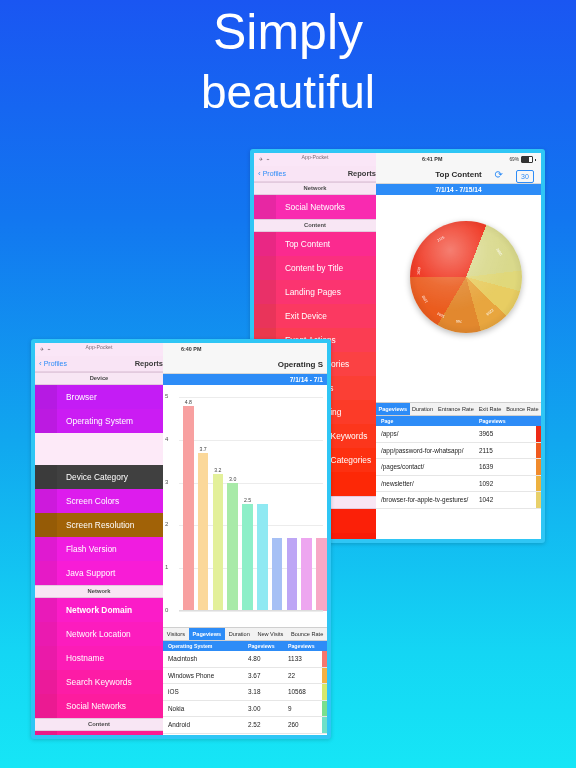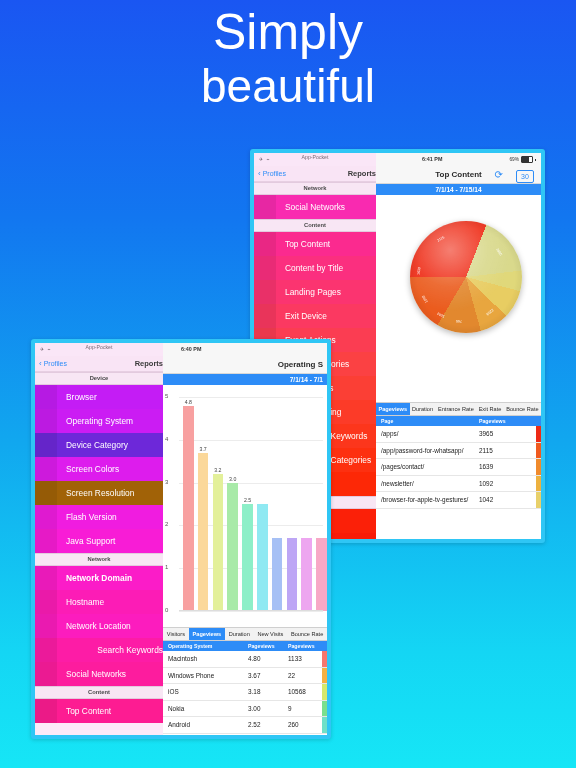--- a/index.html
+++ b/index.html
@@ -3,21 +3,21 @@
 <meta charset="utf-8">
 <style>
   html,body{margin:0;padding:0;}
   body{
     width:576px;height:768px;overflow:hidden;position:relative;
     font-family:"Liberation Sans", sans-serif;
     background:linear-gradient(180deg,#1a56f2 0%,#1276f0 28%,#11a8ef 58%,#14d6f4 85%,#16e6f6 100%);
   }
   .hero{position:absolute;left:0;top:6px;width:576px;text-align:center;color:#fff;}
   .hero .l1{font-size:50px;font-weight:300;letter-spacing:0px;line-height:52px;}
-  .hero .l2{font-size:46px;font-weight:400;line-height:56px;margin-top:0;}
+  .hero .l2{font-size:46px;font-weight:400;line-height:56px;margin-top:6px;}
 
   
   .tablet{position:absolute;background:#2fc6f5;border-radius:3px;box-shadow:0 1px 4px rgba(0,0,0,.18);overflow:hidden;}
   .screen{position:absolute;background:#fff;overflow:hidden;display:flex;}
 
   
   .sb{position:relative;overflow:hidden;flex:0 0 auto;background:#fdeaf8;}
   .sb-top{height:13px;background:#fae6f7;}
   .sb-statline{position:absolute;left:5px;top:3px;font-size:5px;color:#6b5a66;letter-spacing:1px;}
   .sb-app{text-align:center;font-size:5.2px;color:#7a6b74;padding-top:1px;}
@@ -190,30 +190,30 @@
         <div class="sb-back">
           <span class="chev">‹</span>
           <span>Profiles</span>
         </div>
         <div class="sb-title">Reports</div>
       </div>
       <div id="bot-sb-list">
           <div class="sb-sec">Device</div>
           <div class="sb-item" style="background: rgb(196, 28, 245);"><span class="sb-gut"></span><span>Browser</span></div>
           <div class="sb-item" style="background: rgb(203, 28, 243);"><span class="sb-gut"></span><span>Operating System</span></div>
-          <div class="sb-item" style="background: #6d28d9;"><span class="sb-gut"></span><span>Device Category</span></div>
+          <div class="sb-item" style="background: #404040; margin-top: 32px;"><span class="sb-gut"></span><span>Device Category</span></div>
           <div class="sb-item" style="background: rgb(221, 28, 237);"><span class="sb-gut"></span><span>Screen Colors</span></div>
           <div class="sb-item" style="background: #a16207;"><span class="sb-gut"></span><span>Screen Resolution</span></div>
           <div class="sb-item" style="background: rgb(240, 28, 224);"><span class="sb-gut"></span><span>Flash Version</span></div>
           <div class="sb-item" style="background: rgb(248, 28, 214);"><span class="sb-gut"></span><span>Java Support</span></div>
           <div class="sb-sec">Network</div>
           <div class="sb-item" style="background: rgb(251, 28, 200); font-weight: bold;"><span class="sb-gut"></span><span>Network Domain</span></div>
+          <div class="sb-item" style="background: rgb(252, 28, 190);"><span class="sb-gut"></span><span>Network Location</span></div>
           <div class="sb-item" style="background: rgb(252, 28, 182);"><span class="sb-gut"></span><span>Hostname</span></div>
-          <div class="sb-item" style="background: rgb(252, 28, 190);"><span class="sb-gut"></span><span>Network Location</span></div>
-          <div class="sb-item" style="background: rgb(253, 28, 166); text-align: right;"><span class="sb-gut"></span><span>Search Keywords</span></div>
+          <div class="sb-item" style="background: rgb(253, 28, 166);"><span class="sb-gut"></span><span>Search Keywords</span></div>
           <div class="sb-item" style="background: rgb(253, 28, 158);"><span class="sb-gut"></span><span>Social Networks</span></div>
           <div class="sb-sec">Content</div>
           <div class="sb-item" style="background: rgb(253, 28, 146);"><span class="sb-gut"></span><span>Top Content</span></div>
         </div>
     </div>
 
     <div class="cp">
       <div class="cp-status">
         <div class="cp-time" style="left:18px;">6:40 PM</div>
       </div>

